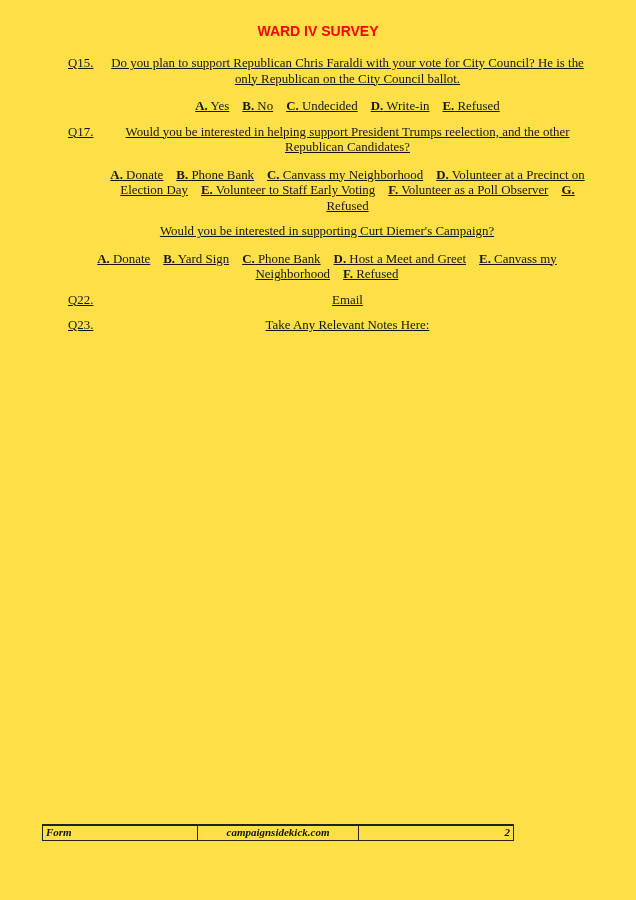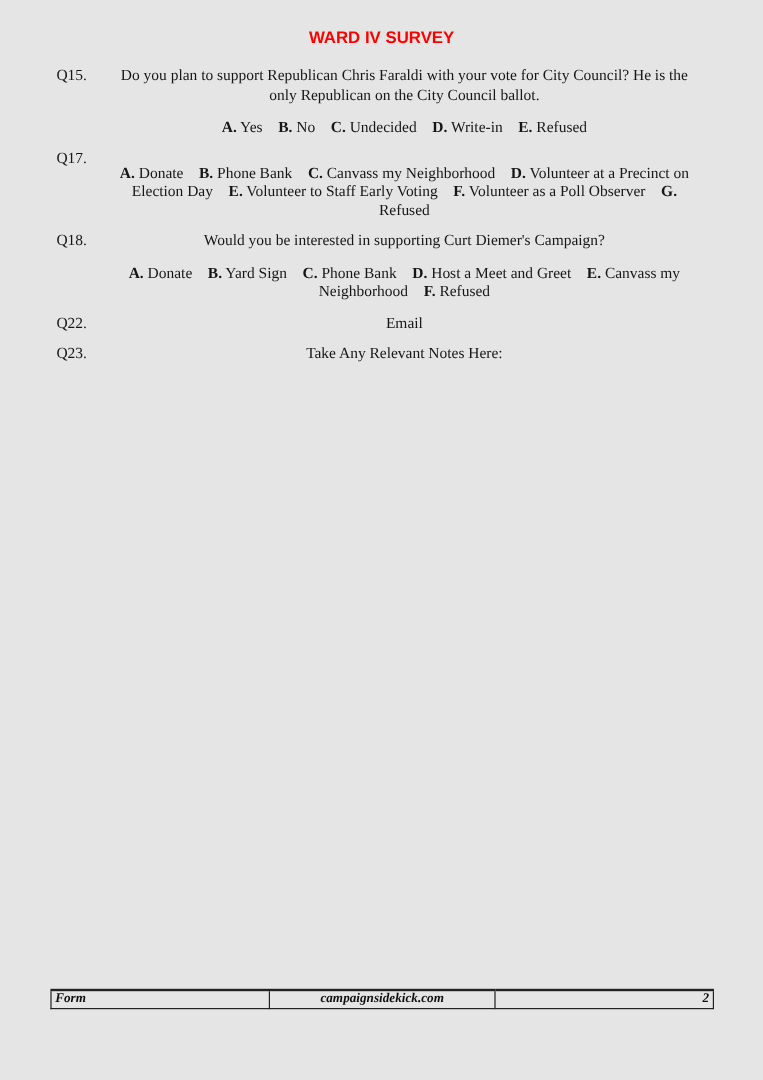--- a/index.html
+++ b/index.html
@@ -1,55 +1,56 @@
 <!DOCTYPE html>
 <html><head>
 <meta charset="utf-8">
 <style>
   * { box-sizing: border-box; margin: 0; padding: 0; }
   html, body { width: 636px; height: 900px; background: #ffffff; overflow: hidden; }
   .page {
     position: relative;
     width: 636px; height: 900px;
-    background: #e5e5e5;
+    background: #fde047;
     font-family: "Liberation Serif", serif;
     color: #161616;
     font-size: 12.9px;
     line-height: 15.5px;
   }
   .title {
     padding-top: 24px;
     text-align: center;
     font-family: "Liberation Sans", sans-serif;
     font-weight: bold;
     font-size: 14px;
     line-height: 15px;
     color: #ff0000;
     margin-bottom: 17px;
   }
   .questions {
-    margin-left: 47px;
+    margin-left: 68px;
     margin-right: 50px; 
+    text-decoration: underline;
   }
   .question {
     display: flex;
     margin-bottom: 10px;
   }
   .q-id {
     flex: 0 0 41px; 
   }
   .q-body { flex: 1 1 auto; text-align: center; }
   .q-options { margin-top: 12px; }
   .opt-letter { font-weight: bold; }
   .opt-gap { display: inline-block; width: 13px; }
   table.footer {
     position: absolute;
     left: 42px;
     top: 824px;
-    width: 553px;
+    width: 472px;
     border-collapse: collapse;
     table-layout: fixed;
   }
   table.footer td {
     border: 1px solid #222;
     border-top: 2px solid #222;
     font-family: "Liberation Serif", serif;
     font-style: italic;
     font-weight: bold;
     font-size: 11px;
@@ -77,26 +78,26 @@
     <div class="q-body">
       <p class="q-text">Do you plan to support Republican Chris Faraldi with your vote for City Council? He is the only Republican on the City Council ballot.</p>
       <p class="q-options"><span class="opt"><b class="opt-letter">A.</b> Yes</span><span class="opt-gap"></span><span class="opt"><b class="opt-letter">B.</b> No</span><span class="opt-gap"></span><span class="opt"><b class="opt-letter">C.</b> Undecided</span><span class="opt-gap"></span><span class="opt"><b class="opt-letter">D.</b> Write-in</span><span class="opt-gap"></span><span class="opt"><b class="opt-letter">E.</b> Refused</span></p>
     </div>
   </div>
 
 
   <div class="question">
     <div class="q-id">Q17.</div>
     <div class="q-body">
+      <p class="q-text">Would you be interested in helping support President Trumps reelection, and the other Republican Candidates?</p>
       <p class="q-options"><span class="opt"><b class="opt-letter">A.</b> Donate</span><span class="opt-gap"></span><span class="opt"><b class="opt-letter">B.</b> Phone Bank</span><span class="opt-gap"></span><span class="opt"><b class="opt-letter">C.</b> Canvass my Neighborhood</span><span class="opt-gap"></span><span class="opt"><b class="opt-letter">D.</b> Volunteer at a Precinct on Election Day</span><span class="opt-gap"></span><span class="opt"><b class="opt-letter">E.</b> Volunteer to Staff Early Voting</span><span class="opt-gap"></span><span class="opt"><b class="opt-letter">F.</b> Volunteer as a Poll Observer</span><span class="opt-gap"></span><span class="opt"><b class="opt-letter">G.</b> Refused</span></p>
     </div>
   </div>
 
   <div class="question">
-    <div class="q-id">Q18.</div>
     <div class="q-body">
       <p class="q-text">Would you be interested in supporting Curt Diemer's Campaign?</p>
       <p class="q-options"><span class="opt"><b class="opt-letter">A.</b> Donate</span><span class="opt-gap"></span><span class="opt"><b class="opt-letter">B.</b> Yard Sign</span><span class="opt-gap"></span><span class="opt"><b class="opt-letter">C.</b> Phone Bank</span><span class="opt-gap"></span><span class="opt"><b class="opt-letter">D.</b> Host a Meet and Greet</span><span class="opt-gap"></span><span class="opt"><b class="opt-letter">E.</b> Canvass my Neighborhood</span><span class="opt-gap"></span><span class="opt"><b class="opt-letter">F.</b> Refused</span></p>
     </div>
   </div>
 
 
 
 
   <div class="question">

